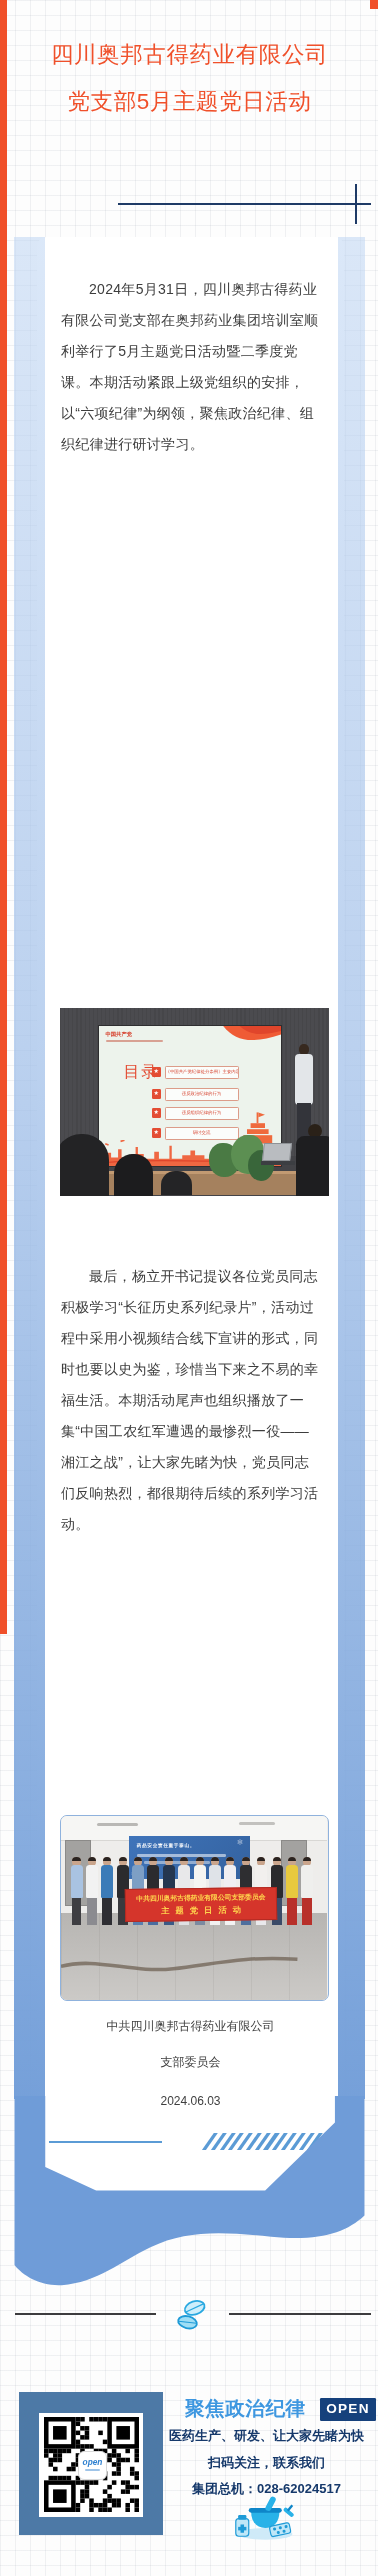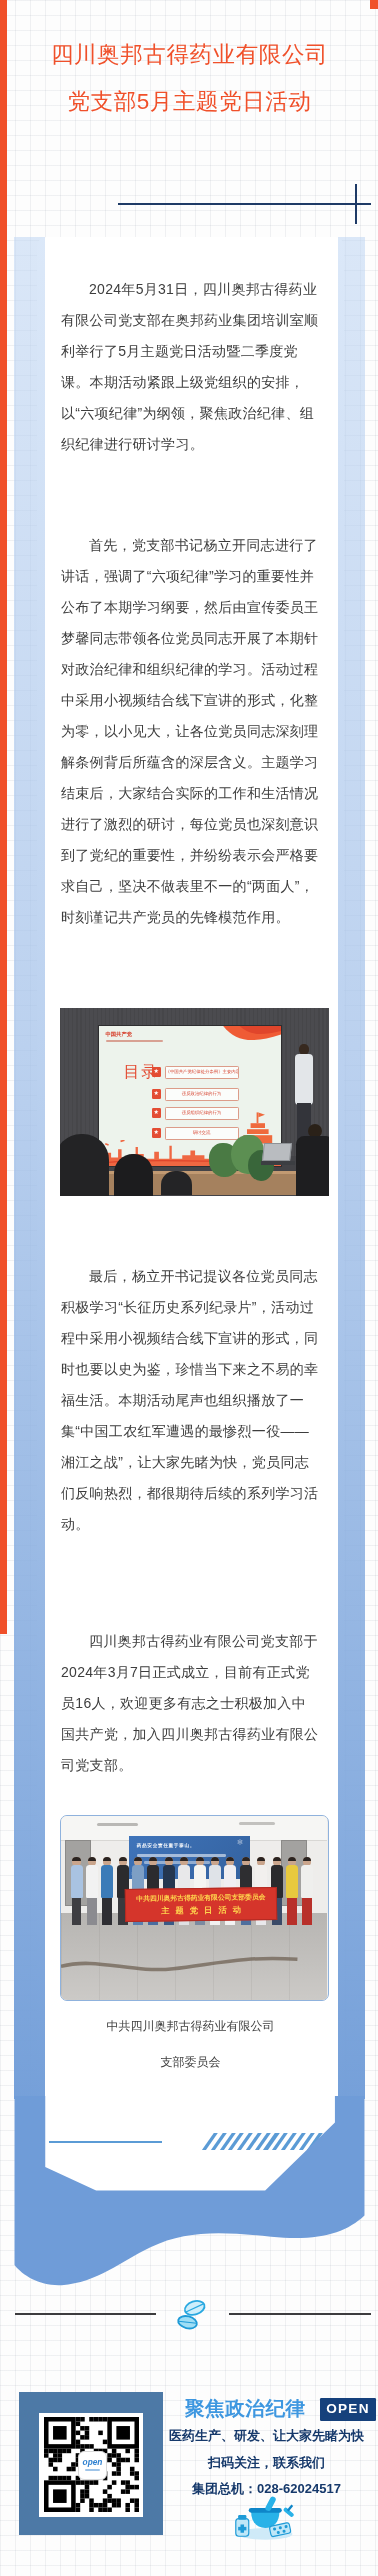--- a/index.html
+++ b/index.html
@@ -133,21 +133,20 @@
 <div class="abs main-title">
   <div>四川奥邦古得药业有限公司</div>
   <div>党支部5月主题党日活动</div>
 </div>
 
 <div class="abs cross-h"></div>
 <div class="abs cross-v"></div>
 
 <div class="abs card">
   <p class="body-par p1">2024年5月31日，四川奥邦古得药业有限公司党支部在奥邦药业集团培训室顺利举行了5月主题党日活动暨二季度党课。本期活动紧跟上级党组织的安排，以“六项纪律”为纲领，聚焦政治纪律、组织纪律进行研讨学习。</p>
-  <p class="body-par p2">首先，党支部书记杨立开同志进行了讲话，强调了“六项纪律”学习的重要性并公布了本期学习纲要，然后由宣传委员王梦馨同志带领各位党员同志开展了本期针对政治纪律和组织纪律的学习。活动过程中采用小视频结合线下宣讲的形式，化整为零，以小见大，让各位党员同志深刻理解条例背后所蕴含的深层含义。主题学习结束后，大家结合实际的工作和生活情况进行了激烈的研讨，每位党员也深刻意识到了党纪的重要性，并纷纷表示会严格要求自己，坚决不做表里不一的“两面人”，时刻谨记共产党员的先锋模范作用。</p>
 
   <div class="abs photo1">
     <div class="abs p1-wall-low"></div>
     <div class="abs screen">
       <div class="abs slide-logo">中国共产党</div>
       <div class="abs slide-orgbar"></div>
       <div class="abs slide-toc">目录</div>
       <div class="abs slide-row r1">
         <span class="slide-star">★</span>
         <span class="slide-box">《中国共产党纪律处分条例》主要内容</span>
@@ -192,21 +191,20 @@
     <div class="abs laptop-screen"></div>
     <div class="abs laptop-base"></div>
     <div class="abs sit-head"></div>
     <div class="abs sit-body"></div>
     <div class="abs head-l1"></div>
     <div class="abs head-l2"></div>
     <div class="abs head-l3"></div>
   </div>
 
   <p class="body-par p3">最后，杨立开书记提议各位党员同志积极学习“长征历史系列纪录片”，活动过程中采用小视频结合线下宣讲的形式，同时也要以史为鉴，珍惜当下来之不易的幸福生活。本期活动尾声也组织播放了一集“中国工农红军遭遇的最惨烈一役——湘江之战”，让大家先睹为快，党员同志们反响热烈，都很期待后续的系列学习活动。</p>
-  <p class="body-par p4">四川奥邦古得药业有限公司党支部于2024年3月7日正式成立，目前有正式党员16人，欢迎更多有志之士积极加入中国共产党，加入四川奥邦古得药业有限公司党支部。</p>
 
   <div class="abs photo2">
     <div class="abs p2-ceiling"></div>
     <div class="abs p2-slit1"></div>
     <div class="abs p2-slit2"></div>
     <div class="abs p2-door dl"></div>
     <div class="abs p2-door dr"></div>
     <div class="abs p2-redbox"></div>
     <div class="abs p2-panel">
       <div class="p2-slogan">药品安全责任重于泰山。</div>
@@ -335,20 +333,21 @@
         </div>
       </div>
     <div class="abs banner">
       <div class="banner-l1">中共四川奥邦古得药业有限公司支部委员会</div>
       <div class="banner-l2">主题党日活动</div>
     </div>
   </div>
 
   <div class="sig-line sig2">支部委员会</div>
   <div class="sig-line sig1">中共四川奥邦古得药业有限公司</div>
+  <div class="sig-line sig3">2024.06.03</div>
   <div class="abs sig-rule"></div>
   <div class="abs sig-stripes" id="sigStripes">
       <span></span>
       <span></span>
       <span></span>
       <span></span>
       <span></span>
       <span></span>
       <span></span>
       <span></span>

